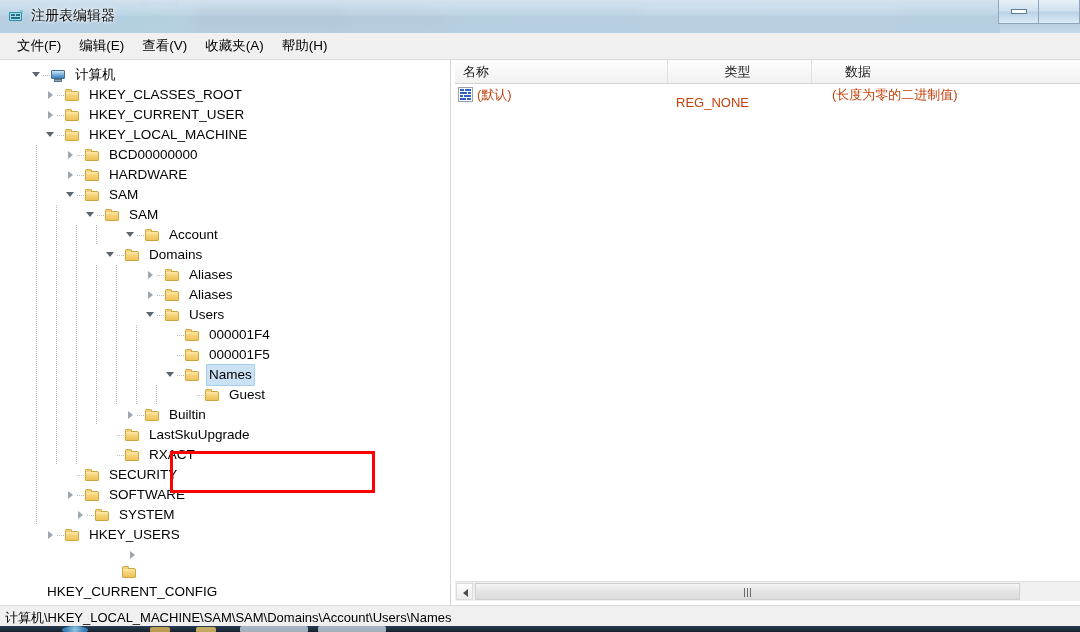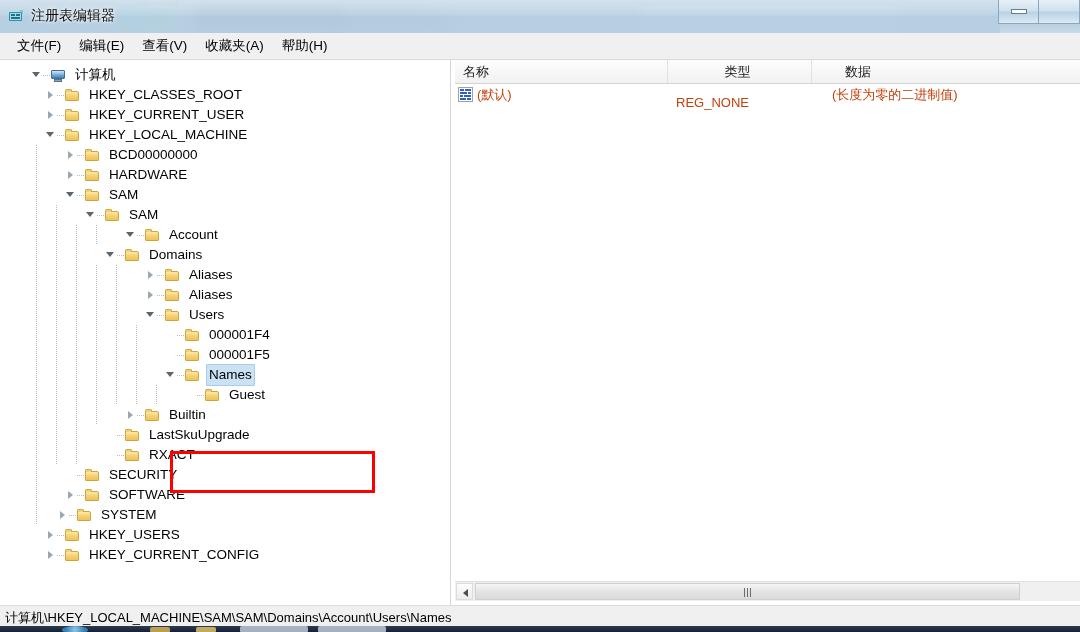--- a/index.html
+++ b/index.html
@@ -437,37 +437,37 @@
             <span class="guide" style="left: 16px;"></span>
             <div class="twrap" style="left: 44px;">
               <span class="arrow collapsed"></span>
               <span class="dashline"></span>
               <span class="ficon folder"></span>
               <span class="tlabel">SOFTWARE</span>
             </div>
           </div>
           <div class="tnode">
             <span class="guide" style="left: 16px;"></span>
-            <div class="twrap" style="left: 36px;">
+            <div class="twrap" style="left: 54px;">
               <span class="arrow collapsed"></span>
               <span class="dashline"></span>
               <span class="ficon folder"></span>
               <span class="tlabel">SYSTEM</span>
             </div>
           </div>
           <div class="tnode">
             <div class="twrap" style="left: 24px;">
               <span class="arrow collapsed"></span>
               <span class="dashline"></span>
               <span class="ficon folder"></span>
               <span class="tlabel">HKEY_USERS</span>
             </div>
           </div>
           <div class="tnode">
-            <div class="twrap" style="left: 24px;">
+            <div class="twrap" style="left: 24px; flex-direction: column;">
               <span class="arrow collapsed"></span>
               <span class="dashline"></span>
               <span class="ficon folder"></span>
               <span class="tlabel">HKEY_CURRENT_CONFIG</span>
             </div>
           </div>
         </div>
       <div id="redbox"></div>
     </div>
 

